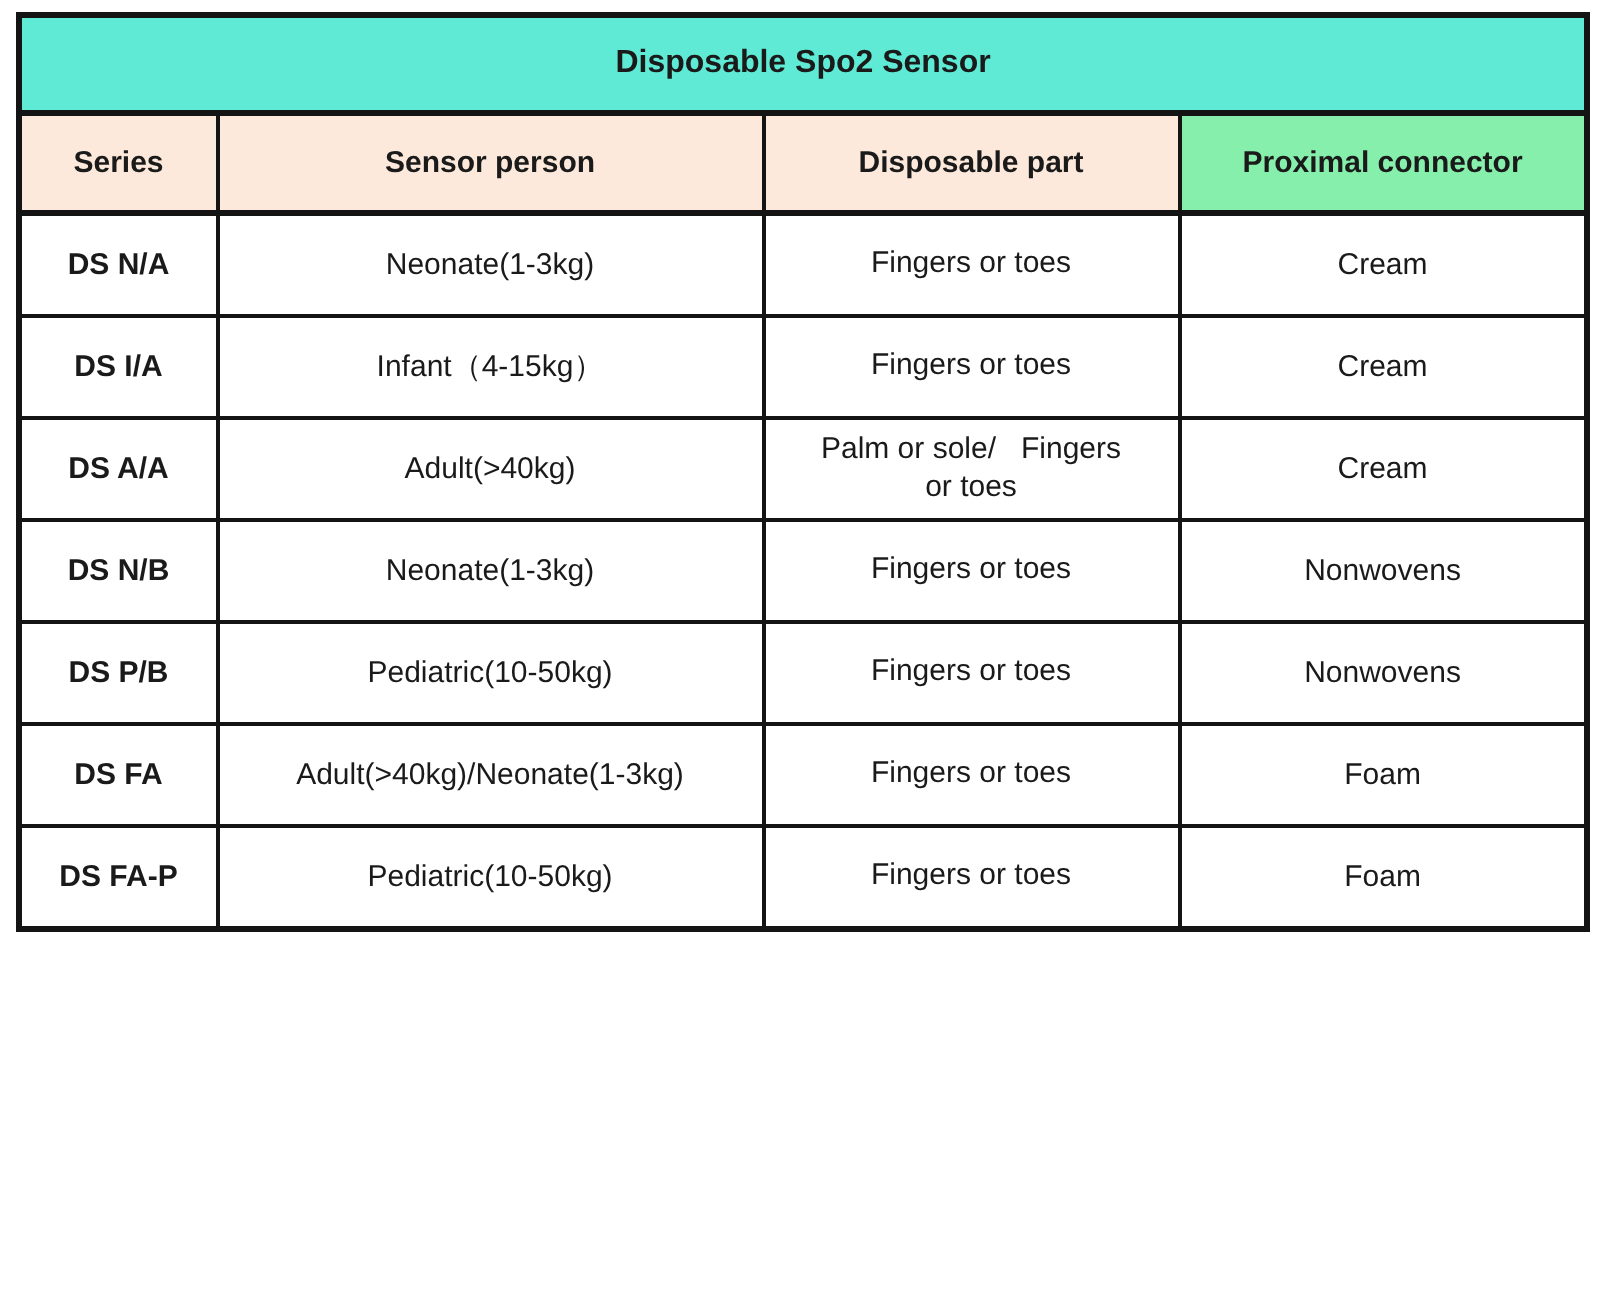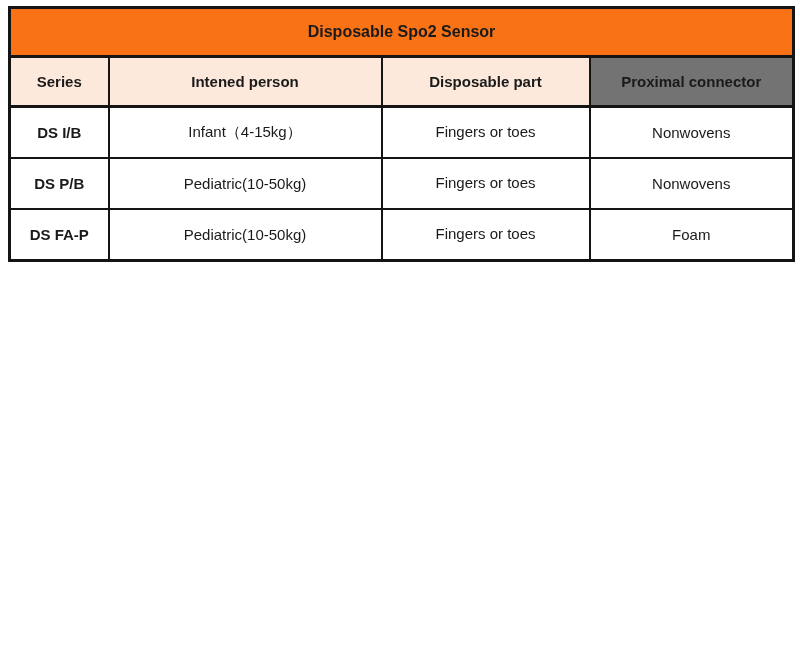--- a/index.html
+++ b/index.html
@@ -22,34 +22,34 @@
   }
   .spo2-table td, .spo2-table th {
     border: 2px solid #141414;
     text-align: center;
     vertical-align: middle;
     padding: 2px 4px;
     font-size: 15px;
     overflow: hidden;
   }
   .title-row th {
-    background: #f97316;
+    background: #5eead4;
     height: 42px;
     font-size: 16px;
     font-weight: bold;
     border-bottom: 3px solid #141414;
   }
   .header-row th {
     background: #fce9db;
     height: 43px;
     font-weight: bold;
     border-bottom: 3px solid #141414;
   }
   .header-row th.col-connector {
-    background: #737373;
+    background: #86efac;
   }
   .data-row td {
     background: #ffffff;
     height: 45px;
   }
   .data-row td.cell-series {
     font-weight: bold;
   }
   .data-row td.cell-part {
     white-space: pre-wrap;
@@ -65,37 +65,62 @@
     <col style="width:273px">
     <col style="width:208px">
     <col style="width:204px">
   </colgroup>
   <thead>
     <tr class="title-row">
       <th colspan="4">Disposable Spo2 Sensor</th>
     </tr>
     <tr class="header-row">
       <th class="col-series">Series</th>
-      <th class="col-person">Intened person</th>
+      <th class="col-person">Sensor person</th>
       <th class="col-part">Disposable part</th>
       <th class="col-connector">Proximal connector</th>
     </tr>
   </thead>
   <tbody>
     <tr class="data-row">
-      <td class="cell-series">DS I/B</td>
+      <td class="cell-series">DS N/A</td>
+      <td class="cell-person">Neonate(1-3kg)</td>
+      <td class="cell-part">Fingers or toes</td>
+      <td class="cell-connector">Cream</td>
+    </tr>
+    <tr class="data-row">
+      <td class="cell-series">DS I/A</td>
       <td class="cell-person">Infant（4-15kg）</td>
+      <td class="cell-part">Fingers or toes</td>
+      <td class="cell-connector">Cream</td>
+    </tr>
+    <tr class="data-row">
+      <td class="cell-series">DS A/A</td>
+      <td class="cell-person">Adult(&gt;40kg)</td>
+      <td class="cell-part">Palm or sole/   Fingers
+or toes</td>
+      <td class="cell-connector">Cream</td>
+    </tr>
+    <tr class="data-row">
+      <td class="cell-series">DS N/B</td>
+      <td class="cell-person">Neonate(1-3kg)</td>
       <td class="cell-part">Fingers or toes</td>
       <td class="cell-connector">Nonwovens</td>
     </tr>
     <tr class="data-row">
       <td class="cell-series">DS P/B</td>
       <td class="cell-person">Pediatric(10-50kg)</td>
       <td class="cell-part">Fingers or toes</td>
       <td class="cell-connector">Nonwovens</td>
+    </tr>
+    <tr class="data-row">
+      <td class="cell-series">DS FA</td>
+      <td class="cell-person">Adult(&gt;40kg)/Neonate(1-3kg)</td>
+      <td class="cell-part">Fingers or toes</td>
+      <td class="cell-connector">Foam</td>
     </tr>
     <tr class="data-row">
       <td class="cell-series">DS FA-P</td>
       <td class="cell-person">Pediatric(10-50kg)</td>
       <td class="cell-part">Fingers or toes</td>
       <td class="cell-connector">Foam</td>
     </tr>
   </tbody>
 </table>
 

